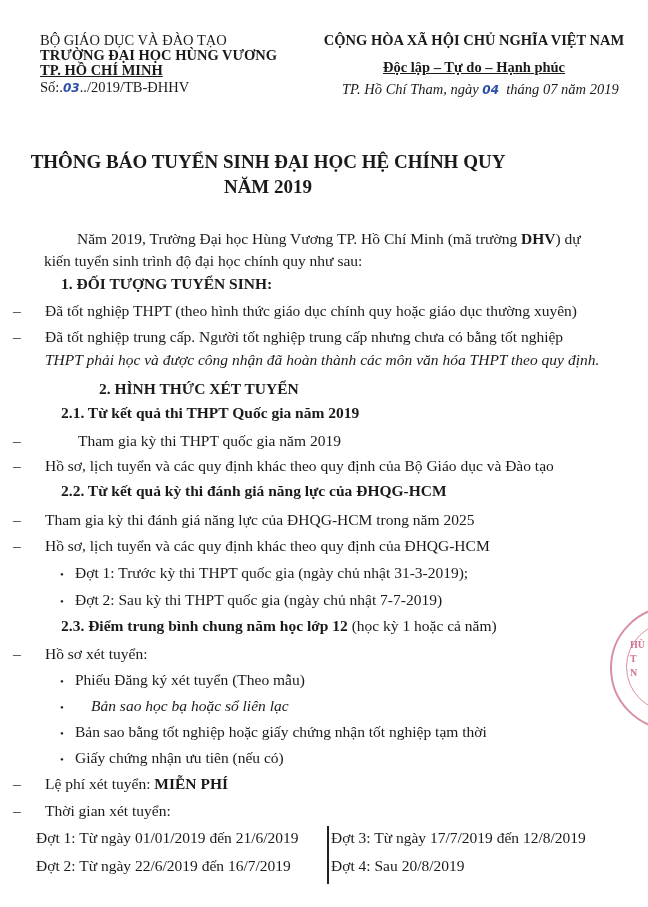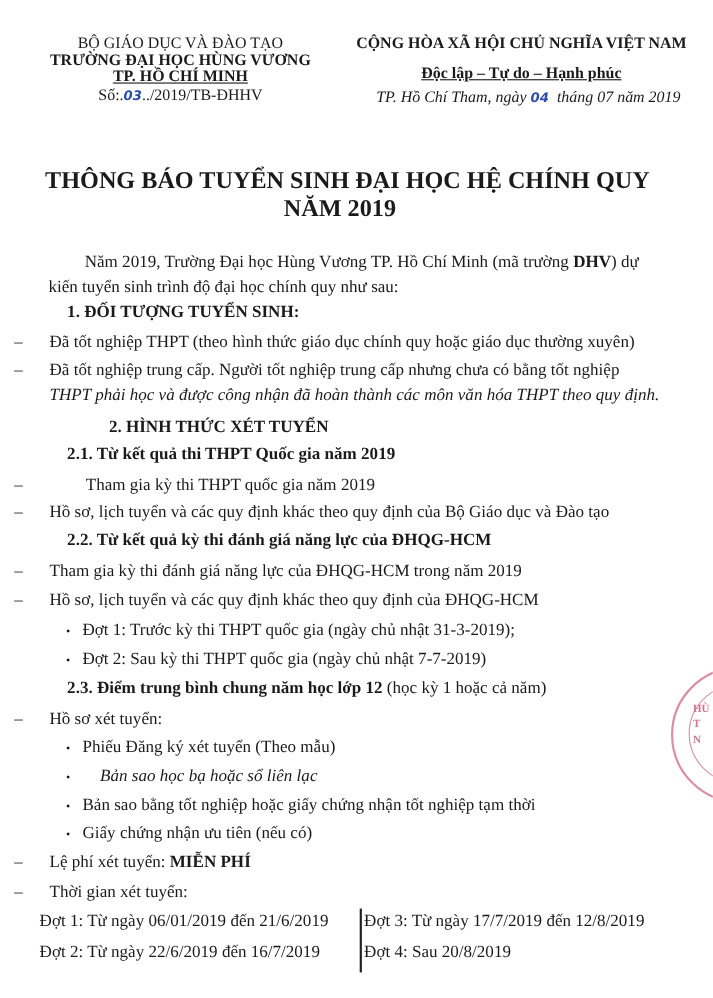--- a/index.html
+++ b/index.html
@@ -2,26 +2,26 @@
 <html><head>
 <meta charset="utf-8">
 <style>
   html, body { margin: 0; padding: 0; }
   body {
     width: 648px; height: 907px; overflow: hidden; position: relative;
     background: #ffffff; color: #1a1a1a;
     font-family: "Liberation Serif", "DejaVu Serif", serif;
   }
   .abs { position: absolute; white-space: nowrap; }
-  .hdr-l { left: 40px; width: 248px; text-align: center; line-height: 15px; font-size: 14.5px; }
+  .hdr-l { left: 40px; width: 248px; text-align: left; line-height: 15px; font-size: 14.5px; }
   .hdr-r { left: 300px; width: 348px; text-align: center; line-height: 15px; font-size: 14.5px; }
   .b { font-weight: bold; }
   .u { text-decoration: underline; }
   .hand { color: #2b4fa8; font-style: italic; font-weight: bold; font-family: "DejaVu Sans", sans-serif; font-size: 12px; }
-  .title { left: 0; width: 536px; text-align: center; font-weight: bold; font-size: 22px; padding-left: 41px; }
+  .title { left: 0; width: 536px; text-align: center; font-weight: bold; font-size: 19px; }
   .txt { font-size: 15.5px; }
   .dash { position: absolute; left: 13px; }
   .bullet { position: absolute; left: 60px; font-size: 11px; top: 4px; }
   .stamp {
     position: absolute; left: 610px; top: 606px; width: 120px; height: 120px;
     border: 2px solid #d37b95; border-radius: 50%; opacity: 0.85;
   }
   .stamp-inner {
     position: absolute; left: 14px; top: 14px; width: 88px; height: 88px;
     border: 1.5px solid #d37b95; border-radius: 50%;
@@ -65,21 +65,21 @@
     <span style="position:absolute;left:45px;margin-left:33px;">Tham gia kỳ thi THPT quốc gia năm 2019</span>
   </div>
 <div class="abs txt" style="top:457px; left:0;">
     <span class="dash">–</span>
     <span style="position:absolute;left:45px;">Hồ sơ, lịch tuyển và các quy định khác theo quy định của Bộ Giáo dục và Đào tạo</span>
   </div>
 
 <div class="abs txt b" style="top:482px; left:61px;">2.2.  Từ kết quả kỳ thi đánh giá năng lực của ĐHQG-HCM</div>
 <div class="abs txt" style="top:511px; left:0;">
     <span class="dash">–</span>
-    <span style="position:absolute;left:45px;">Tham gia kỳ thi đánh giá năng lực của ĐHQG-HCM trong năm 2019</span>
+    <span style="position:absolute;left:45px;">Tham gia kỳ thi đánh giá năng lực của ĐHQG-HCM trong năm 2025</span>
   </div>
 <div class="abs txt" style="top:537px; left:0;">
     <span class="dash">–</span>
     <span style="position:absolute;left:45px;">Hồ sơ, lịch tuyển và các quy định khác theo quy định của ĐHQG-HCM</span>
   </div>
 <div class="abs txt" style="top:564px; left:0;">
     <span class="bullet">•</span>
     <span style="position:absolute;left:75px;">Đợt 1: Trước kỳ thi THPT quốc gia (ngày chủ nhật 31-3-2019);</span>
   </div>
 <div class="abs txt" style="top:591px; left:0;">
@@ -110,21 +110,21 @@
   </div>
 <div class="abs txt" style="top:775px; left:0;">
     <span class="dash">–</span>
     <span style="position:absolute;left:45px;"><span>Lệ phí xét tuyển: </span><b>MIỄN PHÍ</b></span>
   </div>
 <div class="abs txt" style="top:802px; left:0;">
     <span class="dash">–</span>
     <span style="position:absolute;left:45px;">Thời gian xét tuyển:</span>
   </div>
 
-<div class="abs txt" style="top:829px; left:36px;">Đợt 1: Từ ngày 06/01/2019 đến 21/6/2019</div>
+<div class="abs txt" style="top:829px; left:36px;">Đợt 1: Từ ngày 01/01/2019 đến 21/6/2019</div>
 <div class="abs txt" style="top:857px; left:36px;">Đợt 2: Từ ngày 22/6/2019 đến 16/7/2019</div>
 <div class="vline"></div>
 <div class="abs txt" style="top:829px; left:331px;">Đợt 3: Từ ngày 17/7/2019 đến 12/8/2019</div>
 <div class="abs txt" style="top:857px; left:331px;">Đợt 4: Sau 20/8/2019</div>
 
 <div class="stamp">
   <div class="stamp-inner"></div>
   <div class="stamp-text" style="white-space:pre;">HÙ
 T
 N</div>

